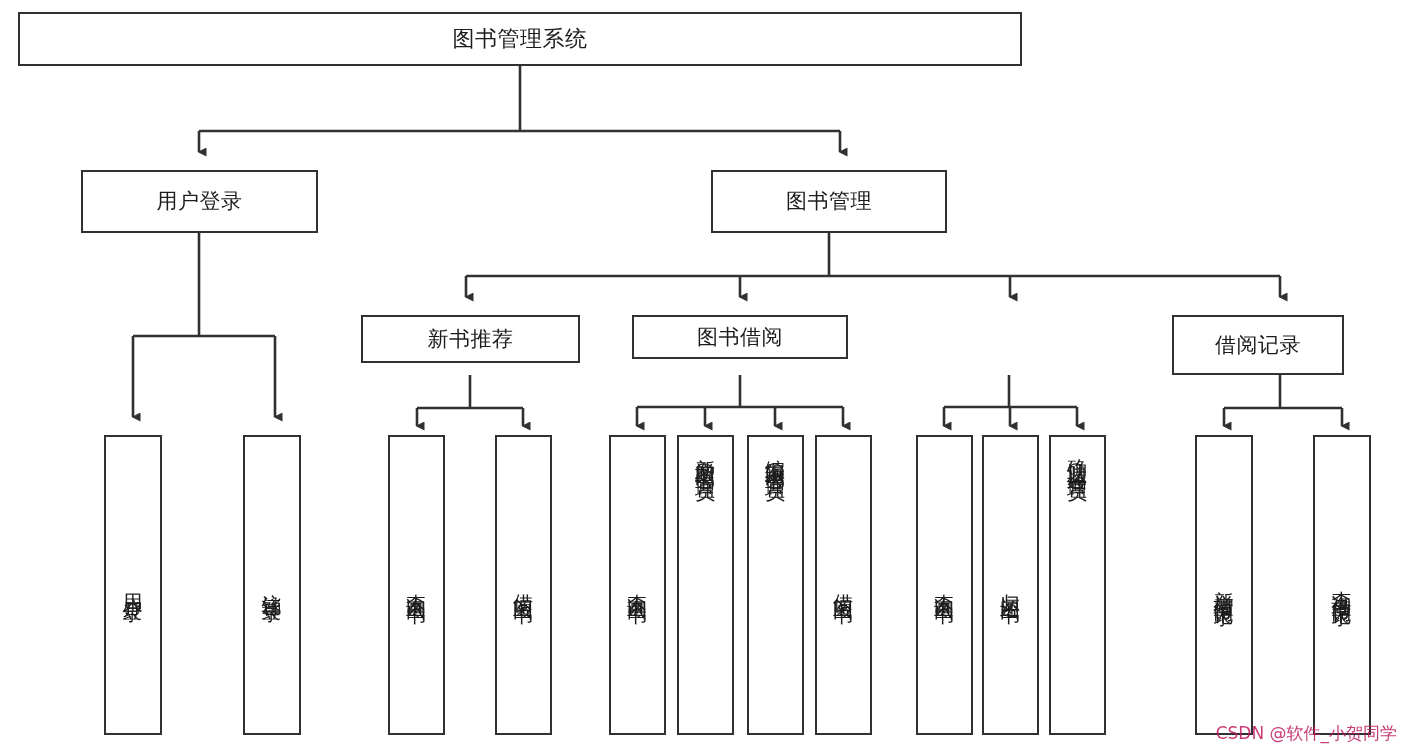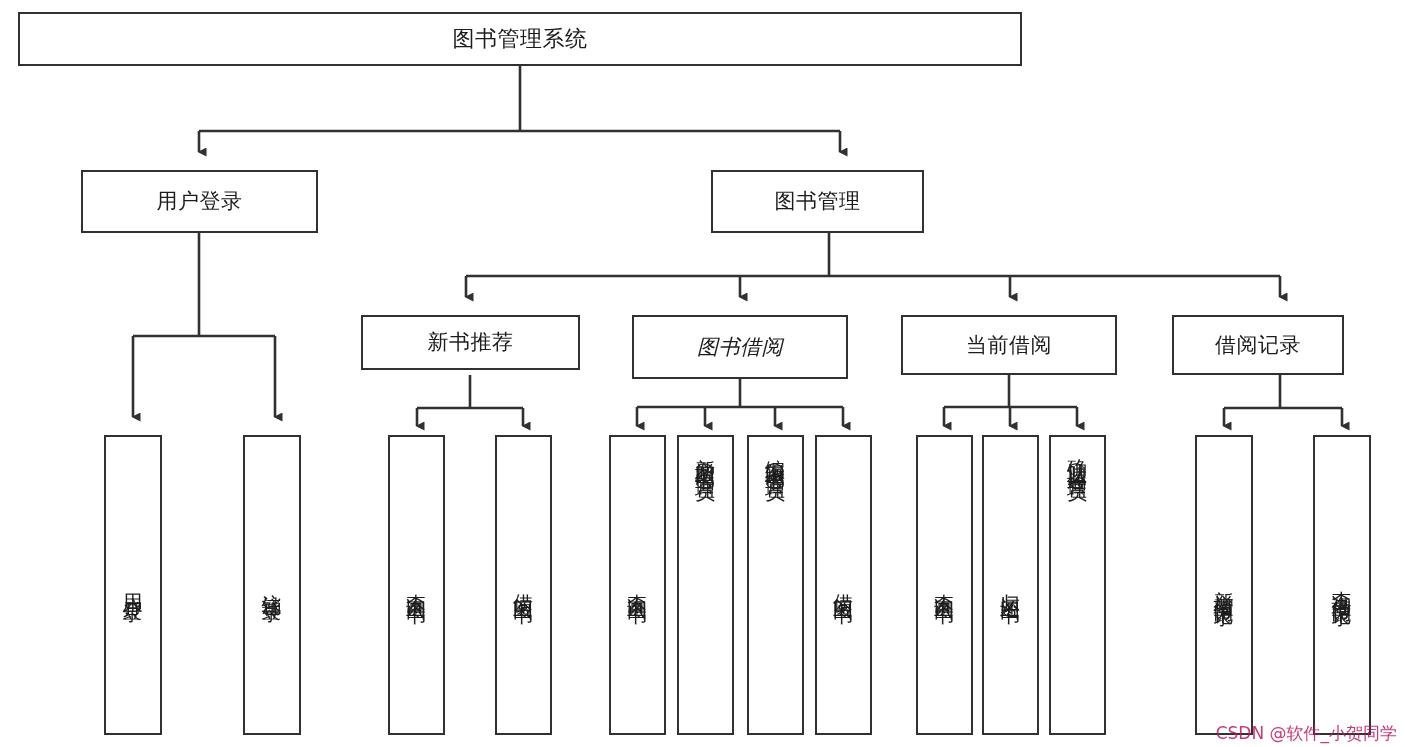--- a/index.html
+++ b/index.html
@@ -111,32 +111,29 @@
     </g>
   </svg>
 
   <div class="node h-node" id="n-root" style="left:18px;top:12px;width:1004px;height:54px;">
     <span class="lbl">图书管理系统</span>
   </div>
 
   <div class="node h-node" style="left:81px;top:170px;width:237px;height:63px;">
     <span class="lbl">用户登录</span>
   </div>
-  <div class="node h-node" style="left:711px;top:170px;width:213px;height:63px;">
+  <div class="node h-node" style="left:711px;top:170px;width:236px;height:63px;">
     <span class="lbl">图书管理</span>
   </div>
 
-  <div class="node h-node" style="left:361px;top:315px;width:219px;height:55px;">
+  <div class="node h-node" style="left:361px;top:315px;width:219px;height:48px;">
     <span class="lbl">新书推荐</span>
   </div>
-  <div class="node h-node" style="left:632px;top:315px;width:216px;height:64px;font-style:italic;">
+  <div class="node h-node" style="left:632px;top:315px;width:216px;height:44px;">
     <span class="lbl">图书借阅</span>
-  </div>
-  <div class="node h-node" style="left:901px;top:315px;width:216px;height:60px;">
-    <span class="lbl">当前借阅</span>
   </div>
   <div class="node h-node" style="left:1172px;top:315px;width:172px;height:60px;">
     <span class="lbl">借阅记录</span>
   </div>
 
   <div class="node v-node mid" style="left:104px;top:435px;width:58px;height:300px;">
     <span class="lbl">用户登录</span>
   </div>
   <div class="node v-node mid" style="left:243px;top:435px;width:58px;height:300px;">
     <span class="lbl">注销登录</span>

